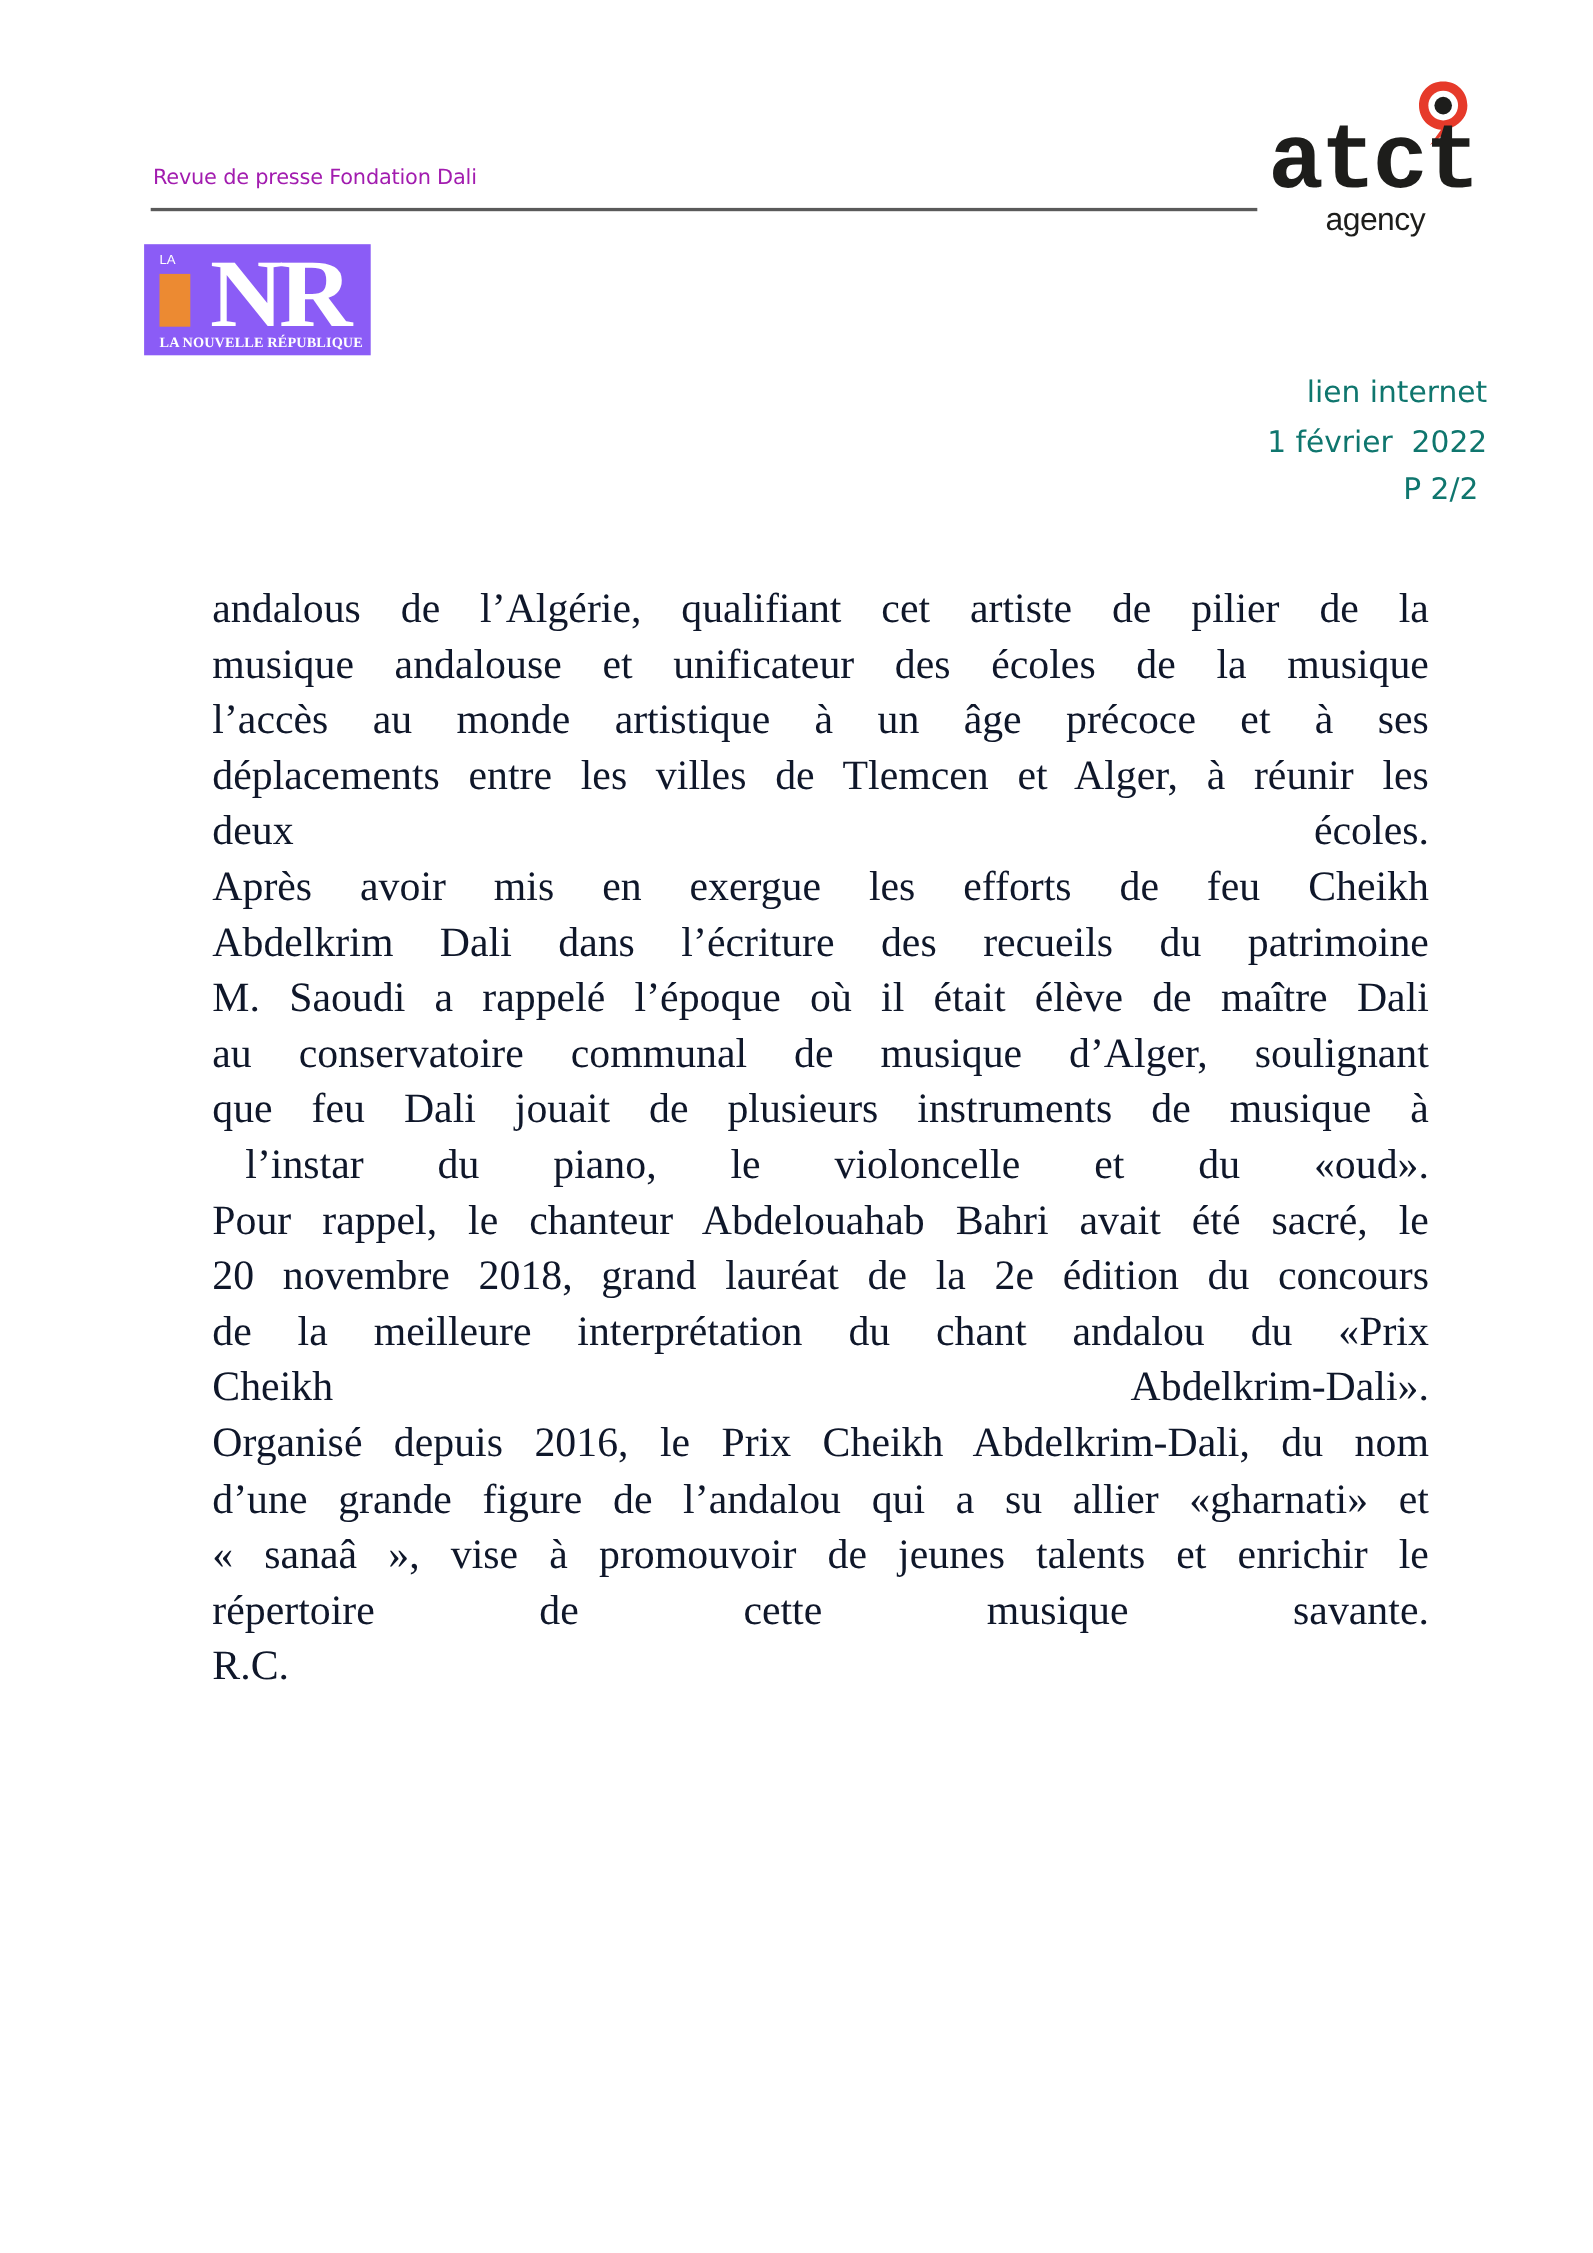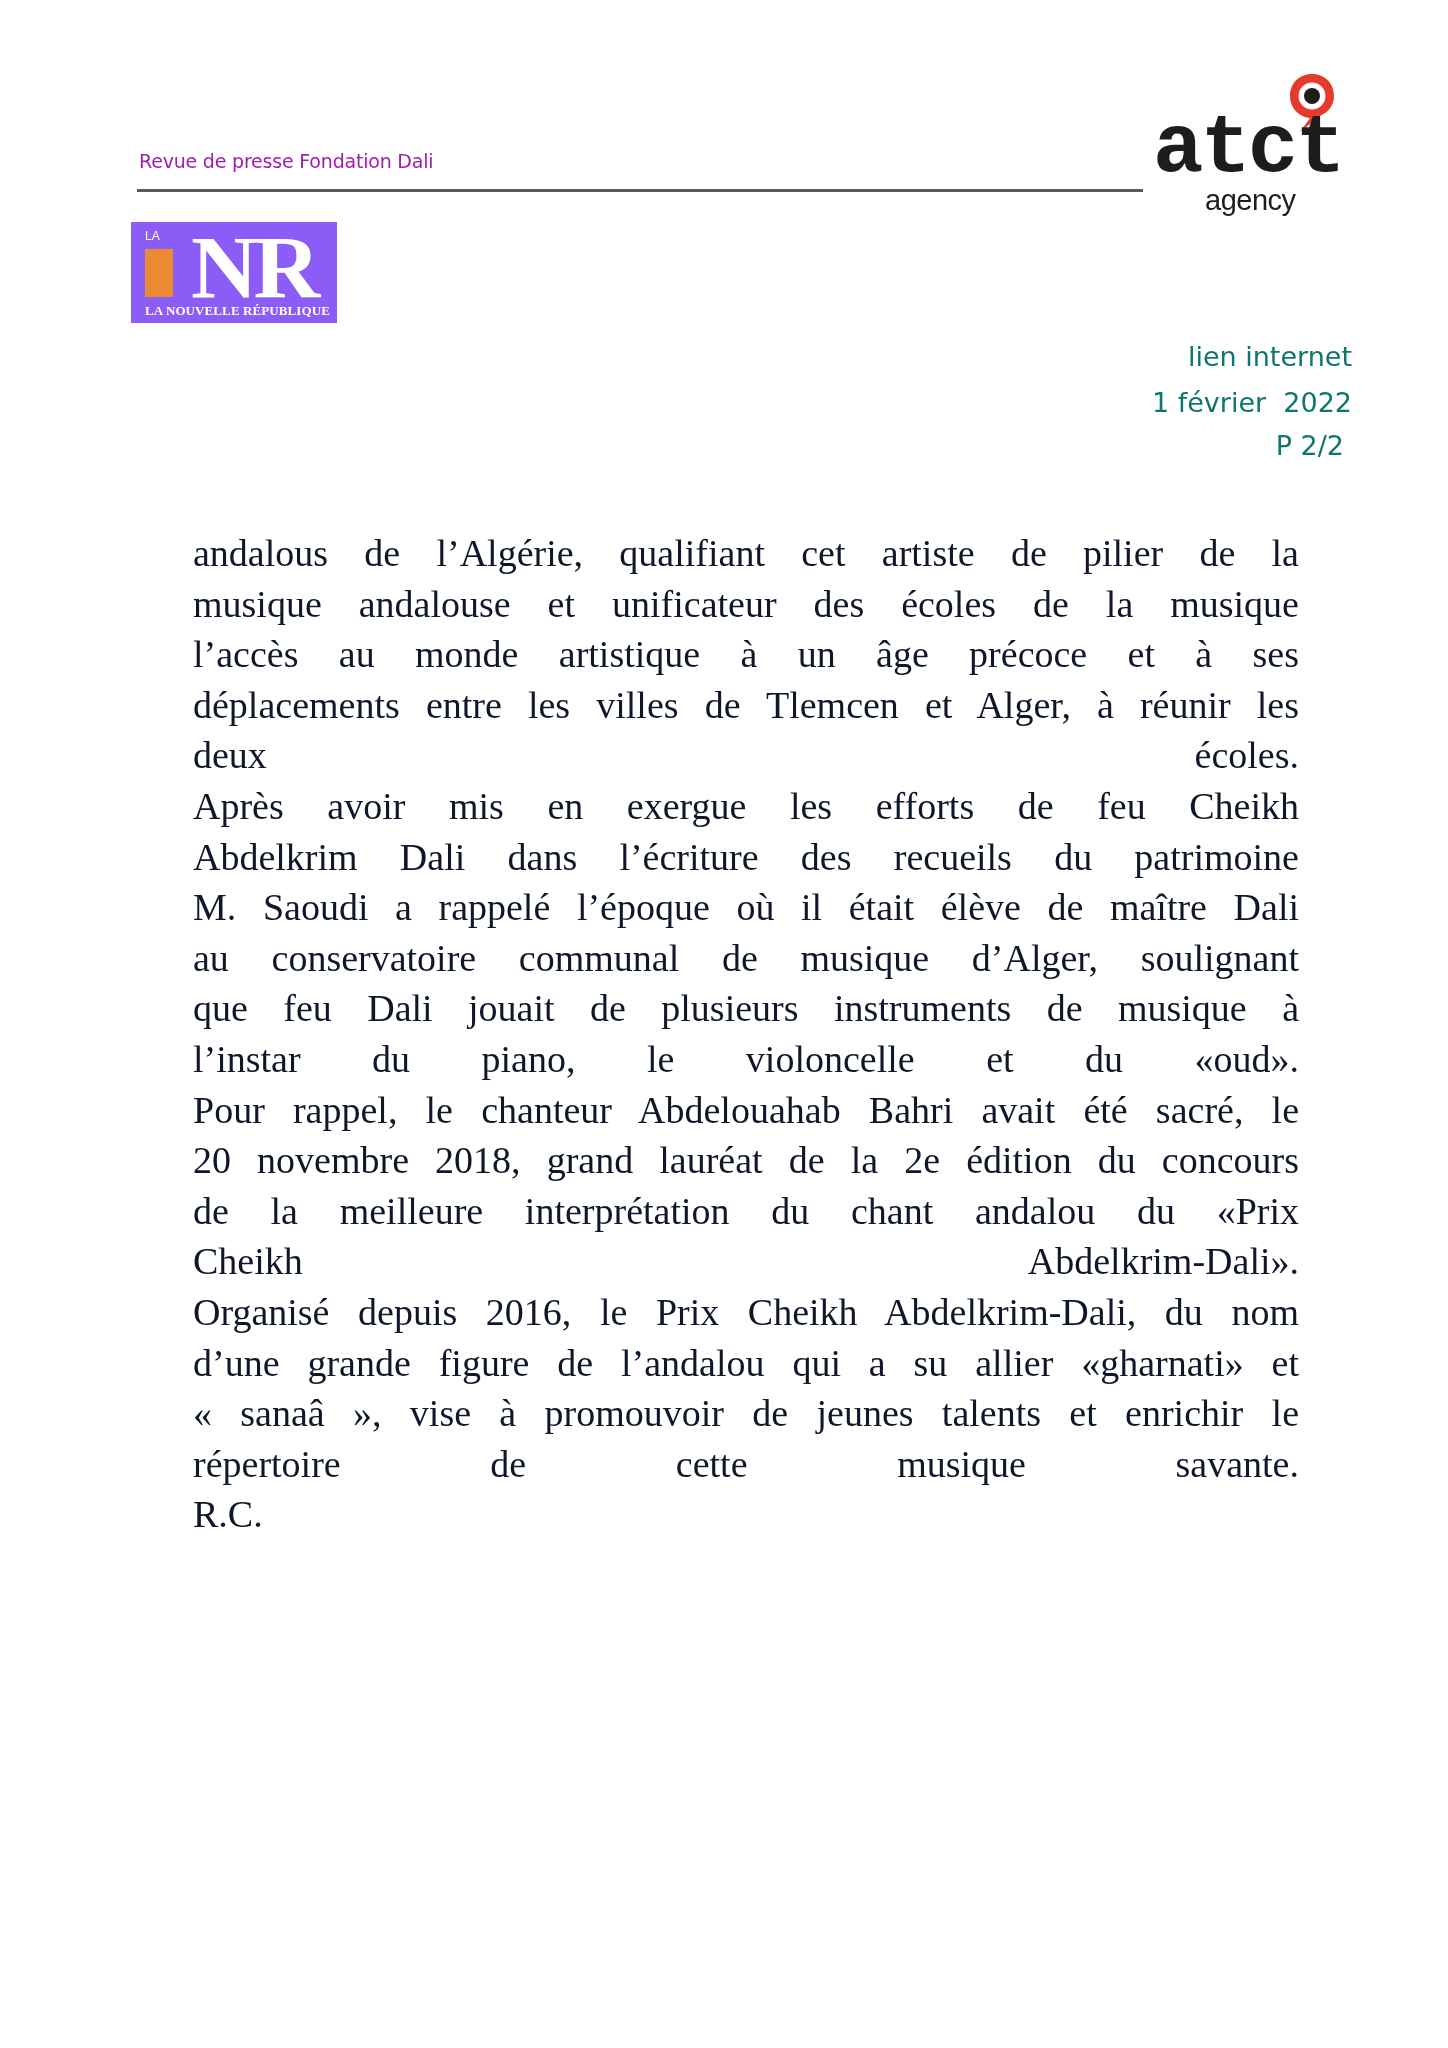--- a/index.html
+++ b/index.html
@@ -103,21 +103,21 @@
   <div class="line" style="white-space: normal;">andalous de l’Algérie, qualifiant cet artiste de pilier de la</div>
   <div class="line" style="white-space: normal;">musique andalouse et unificateur des écoles de la musique</div>
   <div class="line" style="white-space: normal;">l’accès au monde artistique à un âge précoce et à ses</div>
   <div class="line" style="white-space: normal;">déplacements entre les villes de Tlemcen et Alger, à réunir les</div>
   <div class="line" style="white-space: normal;">deux écoles.</div>
   <div class="line" style="white-space: normal;">Après avoir mis en exergue les efforts de feu Cheikh</div>
   <div class="line" style="white-space: normal;">Abdelkrim Dali dans l’écriture des recueils du patrimoine</div>
   <div class="line" style="white-space: normal;">M. Saoudi a rappelé l’époque où il était élève de maître Dali</div>
   <div class="line" style="white-space: normal;">au conservatoire communal de musique d’Alger, soulignant</div>
   <div class="line" style="white-space: normal;">que feu Dali jouait de plusieurs instruments de musique à</div>
-  <div class="line" style="white-space: normal;">l’instar du piano, le violoncelle et du «oud».</div>
+  <div class="line" style="white-space: normal; margin-left: 30px;">l’instar du piano, le violoncelle et du «oud».</div>
   <div class="line" style="white-space: normal;">Pour rappel, le chanteur Abdelouahab Bahri avait été sacré, le</div>
   <div class="line" style="white-space: normal;">20 novembre 2018, grand lauréat de la 2e édition du concours</div>
   <div class="line" style="white-space: normal;">de la meilleure interprétation du chant andalou du «Prix</div>
   <div class="line" style="white-space: normal;">Cheikh Abdelkrim-Dali».</div>
   <div class="line" style="white-space: normal;">Organisé depuis 2016, le Prix Cheikh Abdelkrim-Dali, du nom</div>
   <div class="line" style="white-space: normal;">d’une grande figure de l’andalou qui a su allier «gharnati» et</div>
   <div class="line" style="white-space: normal;">« sanaâ », vise à promouvoir de jeunes talents et enrichir le</div>
   <div class="line" style="white-space: normal;">répertoire de cette musique savante.</div>
   <div class="line last" style="white-space: normal;">R.C.</div>
 </div>

